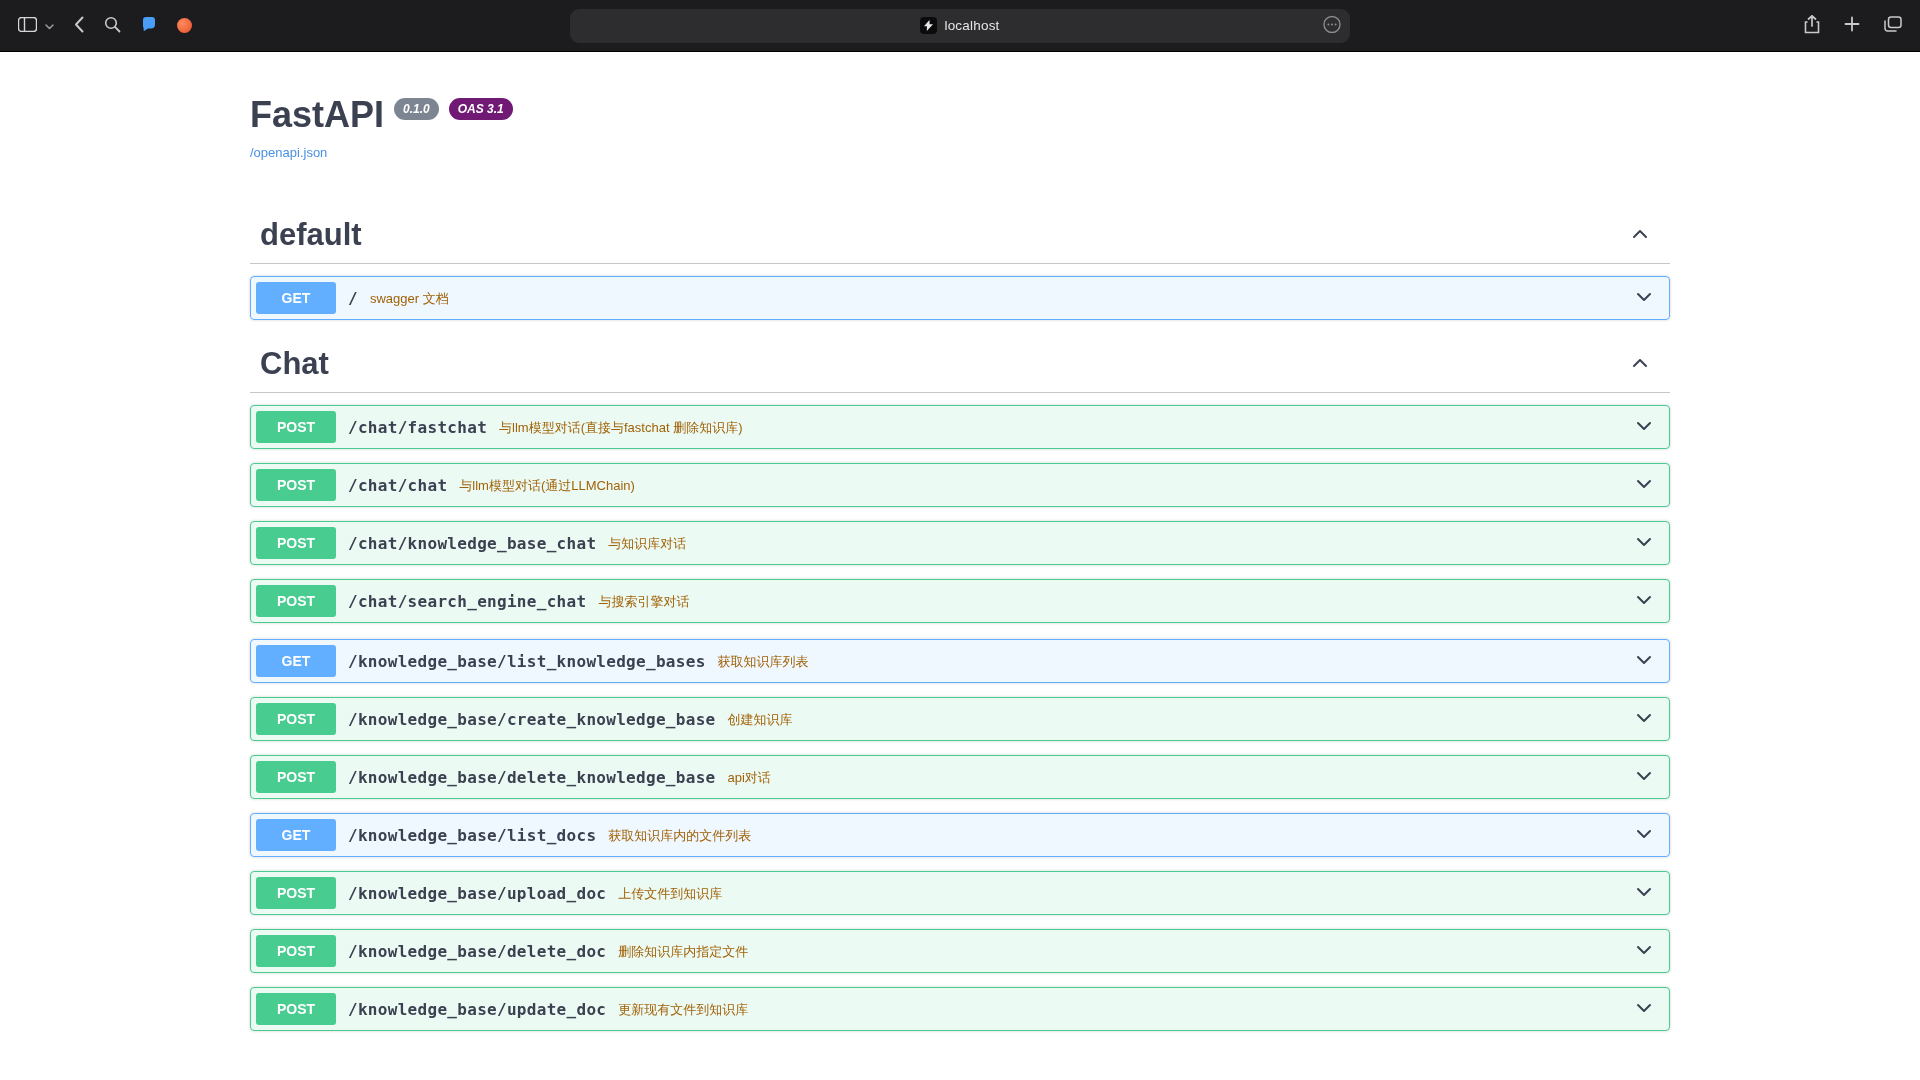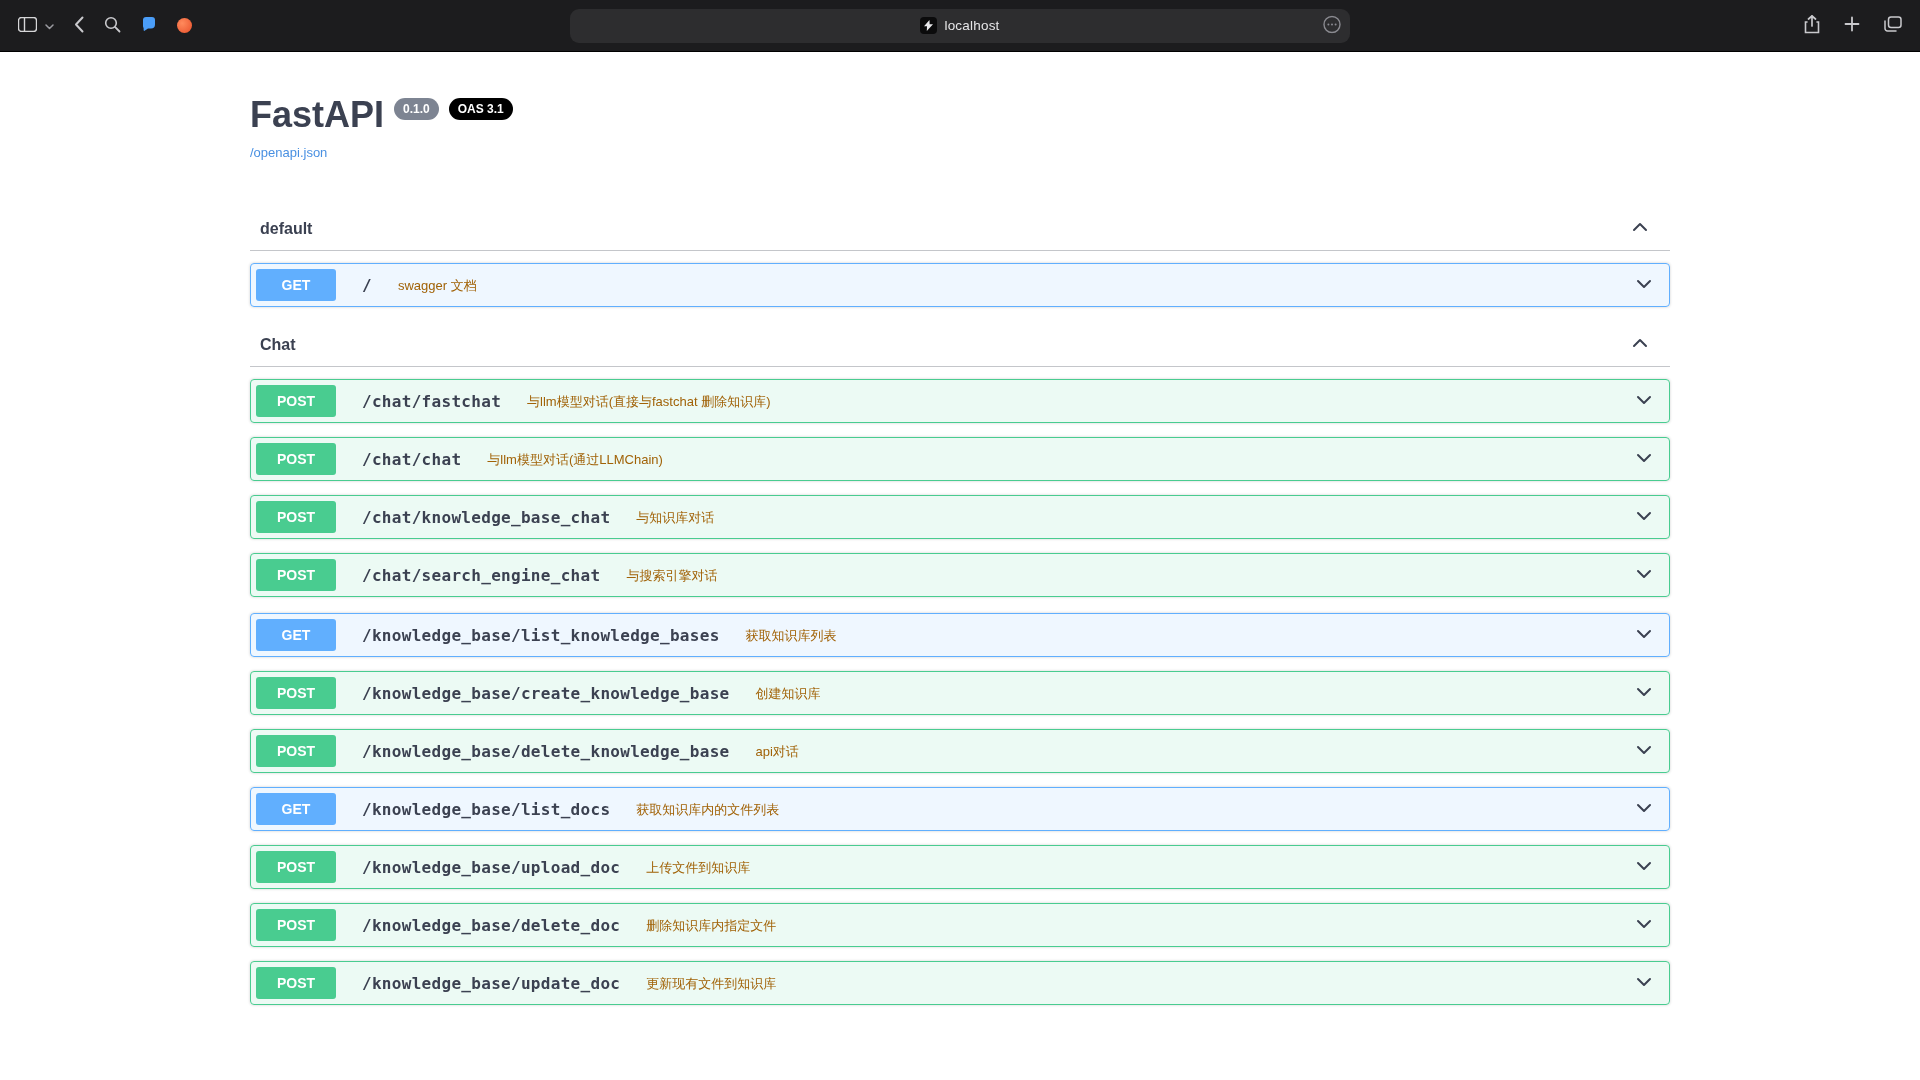--- a/index.html
+++ b/index.html
@@ -31,38 +31,38 @@
   .page-menu { position: absolute; right: 9px; top: 50%; transform: translateY(-50%); background: none; border: none; cursor: pointer; display: flex; }
 
   .ext-orange { width: 15px; height: 15px; border-radius: 50%; background: radial-gradient(circle at 35% 35%, #ff8a5c, #e8502a); display: inline-block; }
 
   
   .page { height: 1028px; background: #fff; overflow: hidden; }
   .swagger { max-width: 1460px; margin: 0 auto; padding: 42px 20px 8px; }
 
   .title-row { display: flex; align-items: flex-start; gap: 10px; padding-left: 0; }
   h1.api-title { font-size: 36px; line-height: 42px; font-weight: 700; color: #3b4151; }
-  .badge { color: #fff; font-size: 12px; font-weight: 700; border-radius: 13px; padding: 4px 9px; margin-top: 4px; display: inline-block; }
+  .badge { color: #fff; font-size: 12px; font-weight: 700; border-radius: 13px; padding: 4px 9px; margin-top: 4px; display: inline-block; font-style: italic; }
   .spec-link { display: inline-block; margin-top: 9px; font-size: 13px; color: #4990e2; text-decoration: none; cursor: pointer; }
 
   .sections { margin-top: 46px; }
   .tag-section { margin-bottom: 16px; }
   .opblock-tag {
     display: flex; align-items: center; justify-content: space-between;
     padding: 10px 20px 10px 10px; margin-bottom: 12px;
     border-bottom: 1px solid rgba(59,65,81,.3); cursor: pointer;
   }
-  .tag-title { font-size: 16px; font-weight: 700; color: #3b4151; }
+  .tag-title { font-size: 31px; font-weight: 700; color: #3b4151; }
   .collapse-btn, .expand-btn { background: none; border: none; cursor: pointer; display: flex; align-items: center; }
 
   .opblock {
     border-radius: 4px; margin: 0 0 14px; border: 1px solid #ccc;
     box-shadow: 0 0 3px rgba(0,0,0,.19); cursor: pointer;
   }
-  .opblock-summary { display: flex; align-items: center; padding: 5px; gap: 26px; }
+  .opblock-summary { display: flex; align-items: center; padding: 5px; gap: 12px; }
   .method {
     min-width: 80px; text-align: center; border-radius: 3px; color: #fff;
     font-weight: 700; font-size: 14px; padding: 8px 0; flex: none;
   }
   .path {
     font-family: "DejaVu Sans Mono", "Liberation Mono", monospace;
     font-size: 16px; font-weight: 700; color: #3b4151; letter-spacing: .3px; flex: none;
   }
   .summary-text { font-size: 13px; color: #a16207; padding-top: 2px; }
   .expand-btn { margin-left: auto; margin-right: 10px; }
@@ -166,21 +166,21 @@
       </button>
     </div>
   </header>
 
   <main class="page">
     <div class="swagger">
       <div class="info">
         <div class="title-row">
           <h1 class="api-title">FastAPI</h1>
           <span class="badge" style="background: rgb(125, 132, 146);">0.1.0</span>
-          <span class="badge" style="background: #000000;">OAS 3.1</span>
+          <span class="badge" style="background: #701a75;">OAS 3.1</span>
         </div>
         <a class="spec-link">/openapi.json</a>
       </div>
       <div class="sections">
   <section class="tag-section">
     <h3 class="opblock-tag">
       <span class="tag-title">default</span>
       <button class="collapse-btn">
         <span>
           <svg width="20" height="20" viewBox="0 0 20 20">

